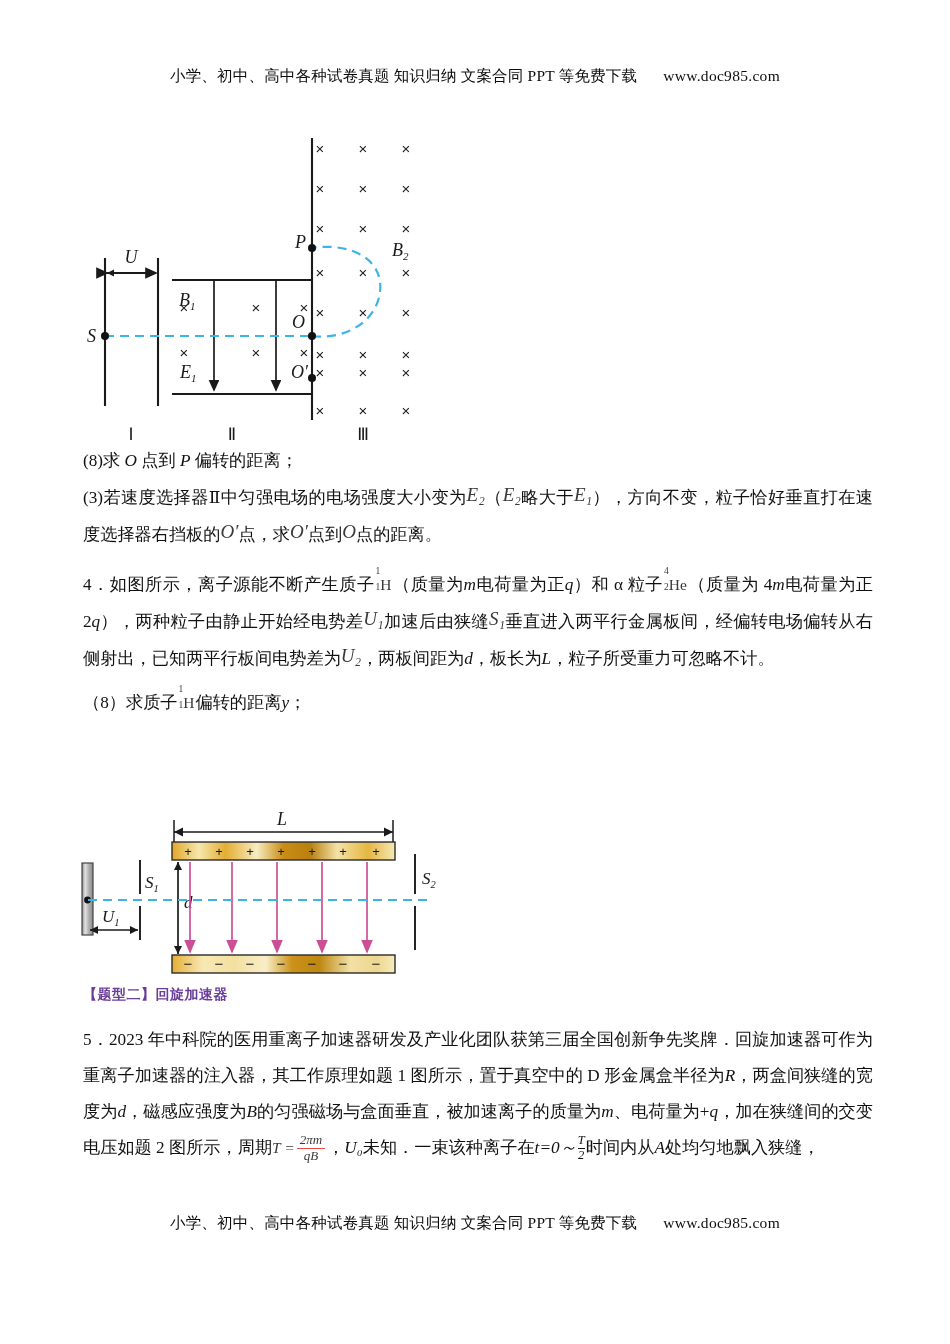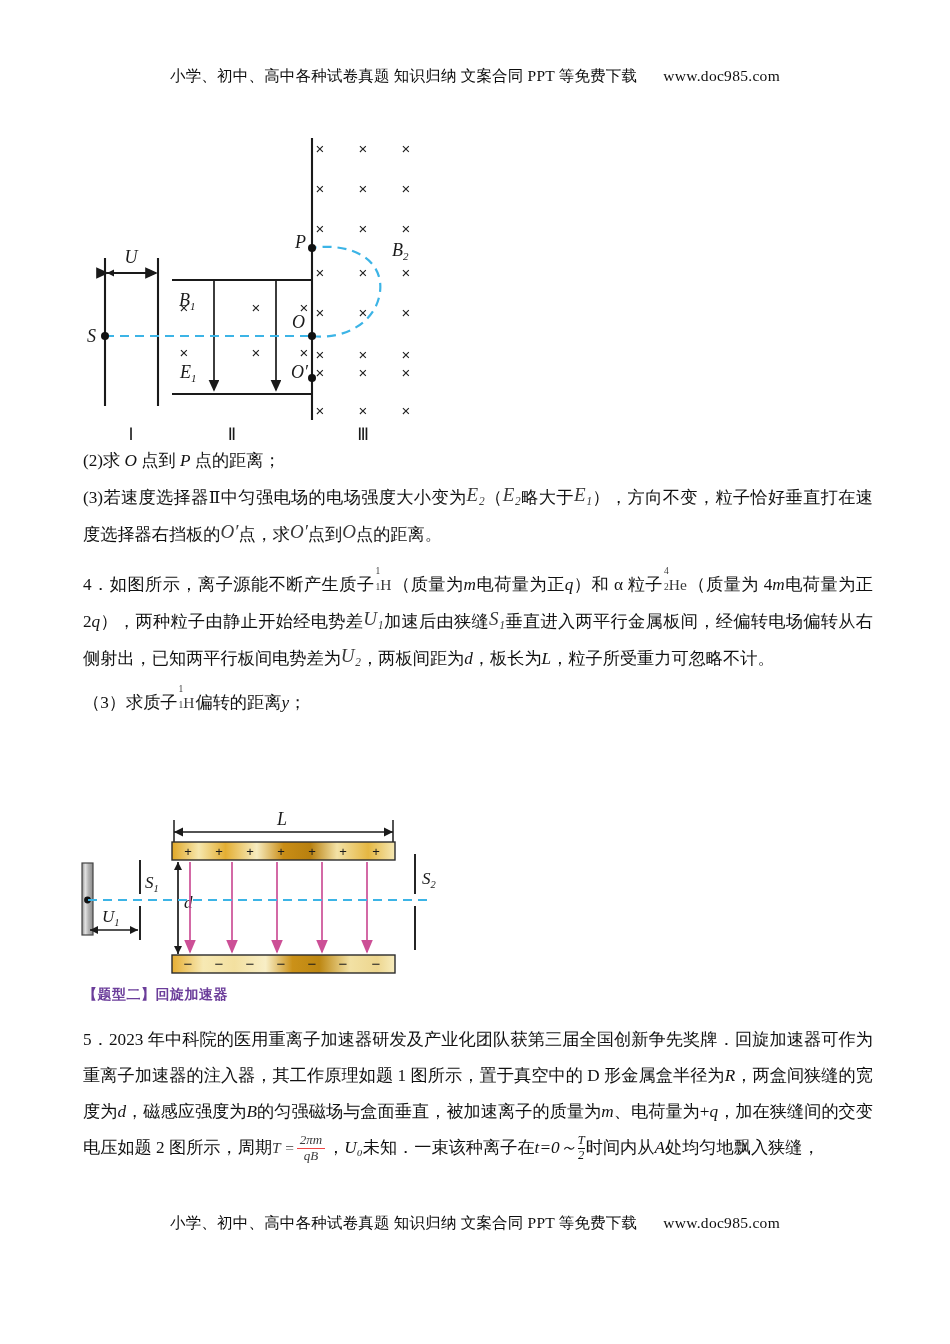--- a/index.html
+++ b/index.html
@@ -262,33 +262,33 @@
       <text x="51" y="312" font-size="17" font-family="Liberation Serif, serif" text-anchor="middle" fill="#1a1a1a">Ⅰ</text>
       <text x="152" y="312" font-size="17" font-family="Liberation Serif, serif" text-anchor="middle" fill="#1a1a1a">Ⅱ</text>
       <text x="283" y="312" font-size="17" font-family="Liberation Serif, serif" text-anchor="middle" fill="#1a1a1a">Ⅲ</text>
     </svg>
   </div>
 
   <div class="content">
 
 
     <p class="para">
-      <span>(2)求 </span><span class="ital">O</span><span> 点到 </span><span class="ital">P</span><span> 点的距离；</span>
+      <span>(8)求 </span><span class="ital">O</span><span> 点到 </span><span class="ital">P</span><span> 偏转的距离；</span>
     </p>
 
     <p class="para">
       <span>(3)若速度选择器Ⅱ中匀强电场的电场强度大小变为</span><span class="mathimg">E₂</span><span>（</span><span class="mathimg">E₂</span><span>略大于</span><span class="mathimg">E₁</span><span>），方向不变，粒子恰好垂直打在速</span><span>度选择器右挡板的</span><span class="mathimg">O′</span><span>点，求</span><span class="mathimg">O′</span><span>点到</span><span class="mathimg">O</span><span>点的距离。</span>
     </p>
 
     <p class="para" style="margin-top:14px">
       <span>4</span><span>．如图所示，离子源能不断产生质子</span><span class="isotope"><span class="pre"><span class="sup">1</span><span class="sub">1</span></span><span class="sym">H</span></span><span>（质量为</span><span class="var">m</span><span>电荷量为正</span><span class="var">q</span><span>）和 α 粒子</span><span class="isotope"><span class="pre"><span class="sup">4</span><span class="sub">2</span></span><span class="sym">He</span></span><span>（质量为 4</span><span class="var">m</span><span>电荷量为正</span><span>2</span><span class="var">q</span><span>），两种粒子由静止开始经电势差</span><span class="mathimg">U₁</span><span>加速后由狭缝</span><span class="mathimg">S₁</span><span>垂直进入两平行金属板间，经偏转电场偏转从右侧</span><span>射出，已知两平行板间电势差为</span><span class="mathimg">U₂</span><span>，两板间距为</span><span class="var">d</span><span>，板长为</span><span class="var">L</span><span>，粒子所受重力可忽略不计。</span>
     </p>
 
     <p class="para" style="margin-top:8px">
-      <span>（3）求质子</span><span class="isotope"><span class="pre"><span class="sup">1</span><span class="sub">1</span></span><span class="sym">H</span></span><span>偏转的距离</span><span class="var">y</span><span>；</span>
+      <span>（8）求质子</span><span class="isotope"><span class="pre"><span class="sup">1</span><span class="sub">1</span></span><span class="sym">H</span></span><span>偏转的距离</span><span class="var">y</span><span>；</span>
     </p>
 
   </div>
 
   <div id="figure-2">
     <svg width="430" height="180" viewBox="0 0 430 180" xmlns="http://www.w3.org/2000/svg">
       <defs>
         <linearGradient id="plateGrad" x1="0" y1="0" x2="1" y2="0">
           <stop offset="0%" stop-color="#e8b githubusercontent"></stop>
         </linearGradient>

